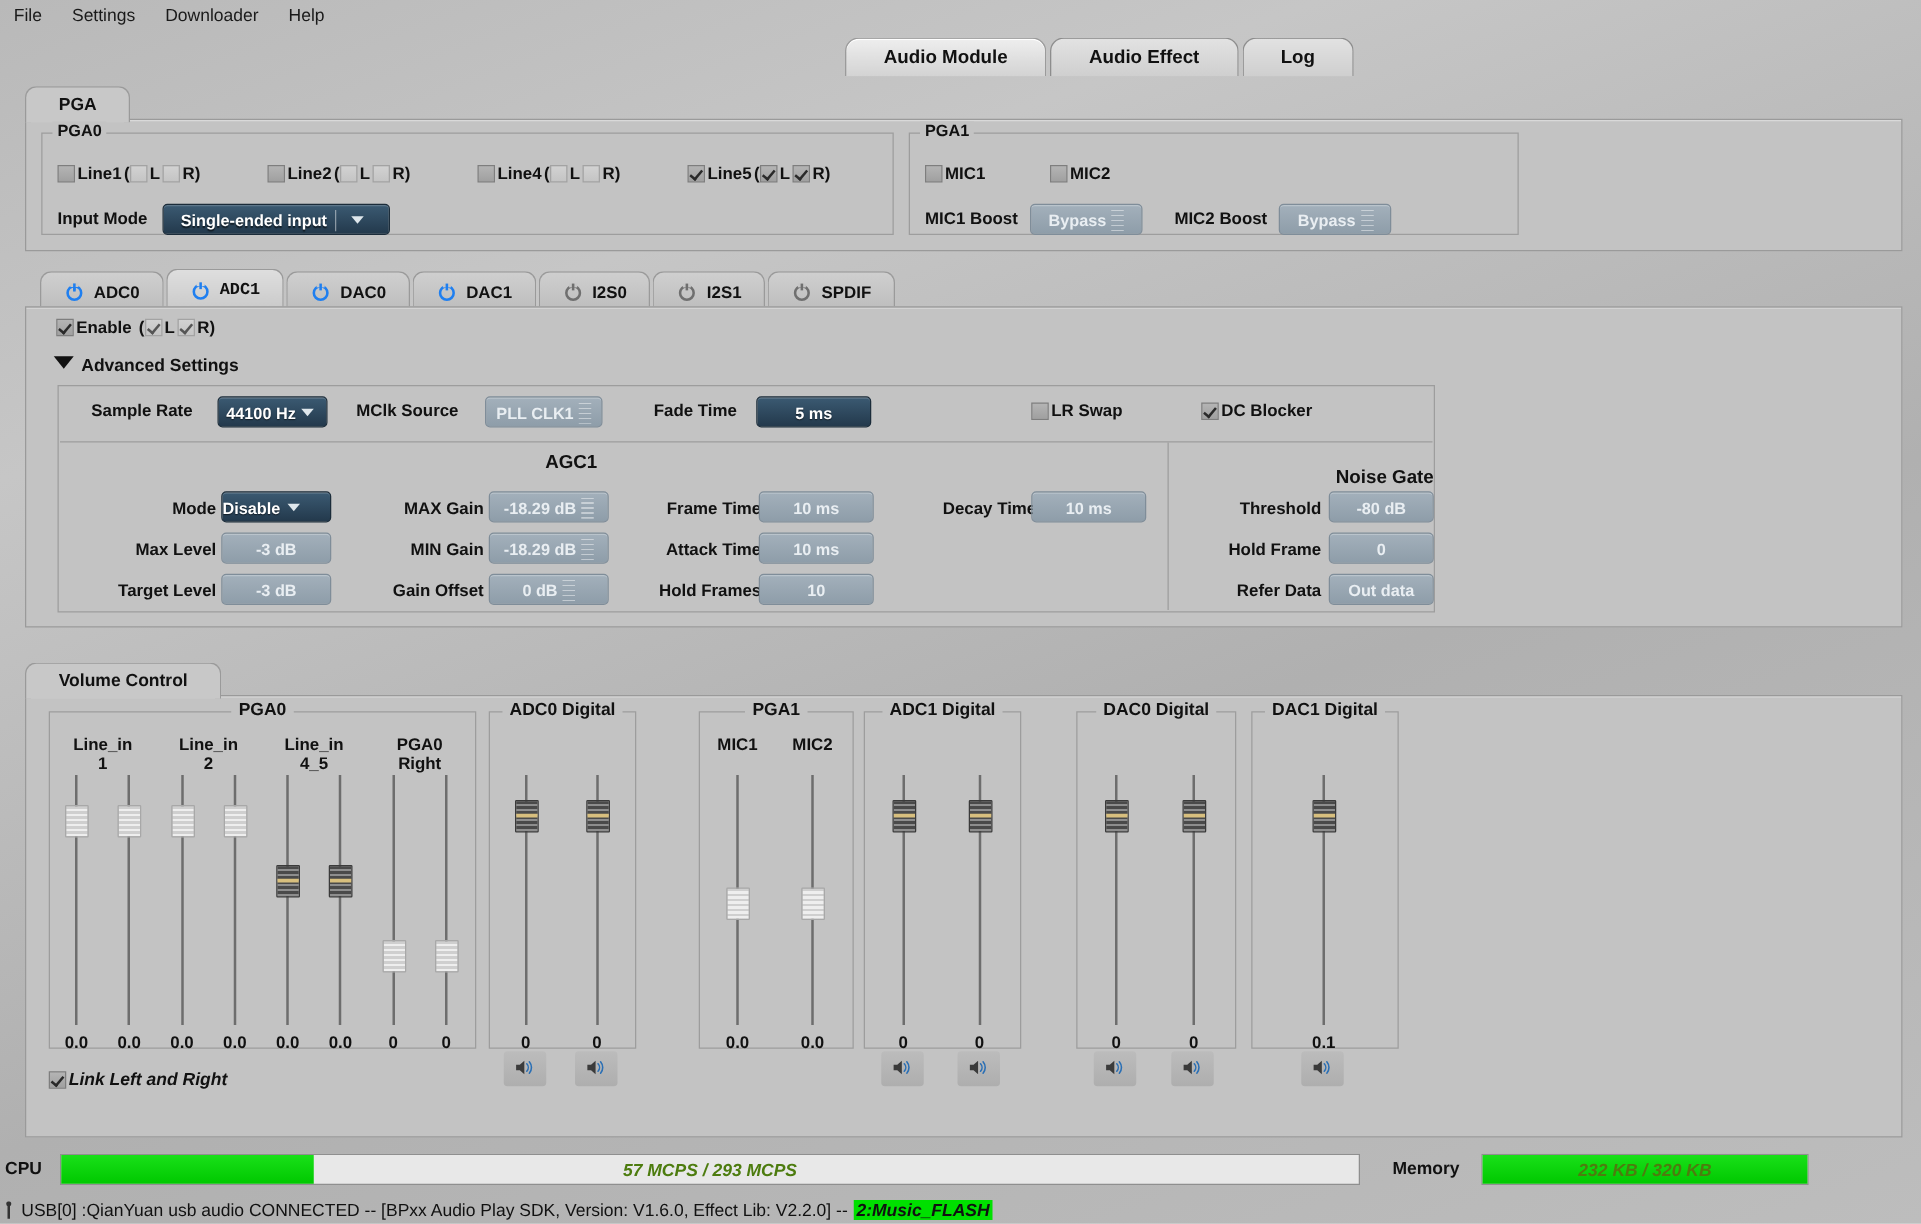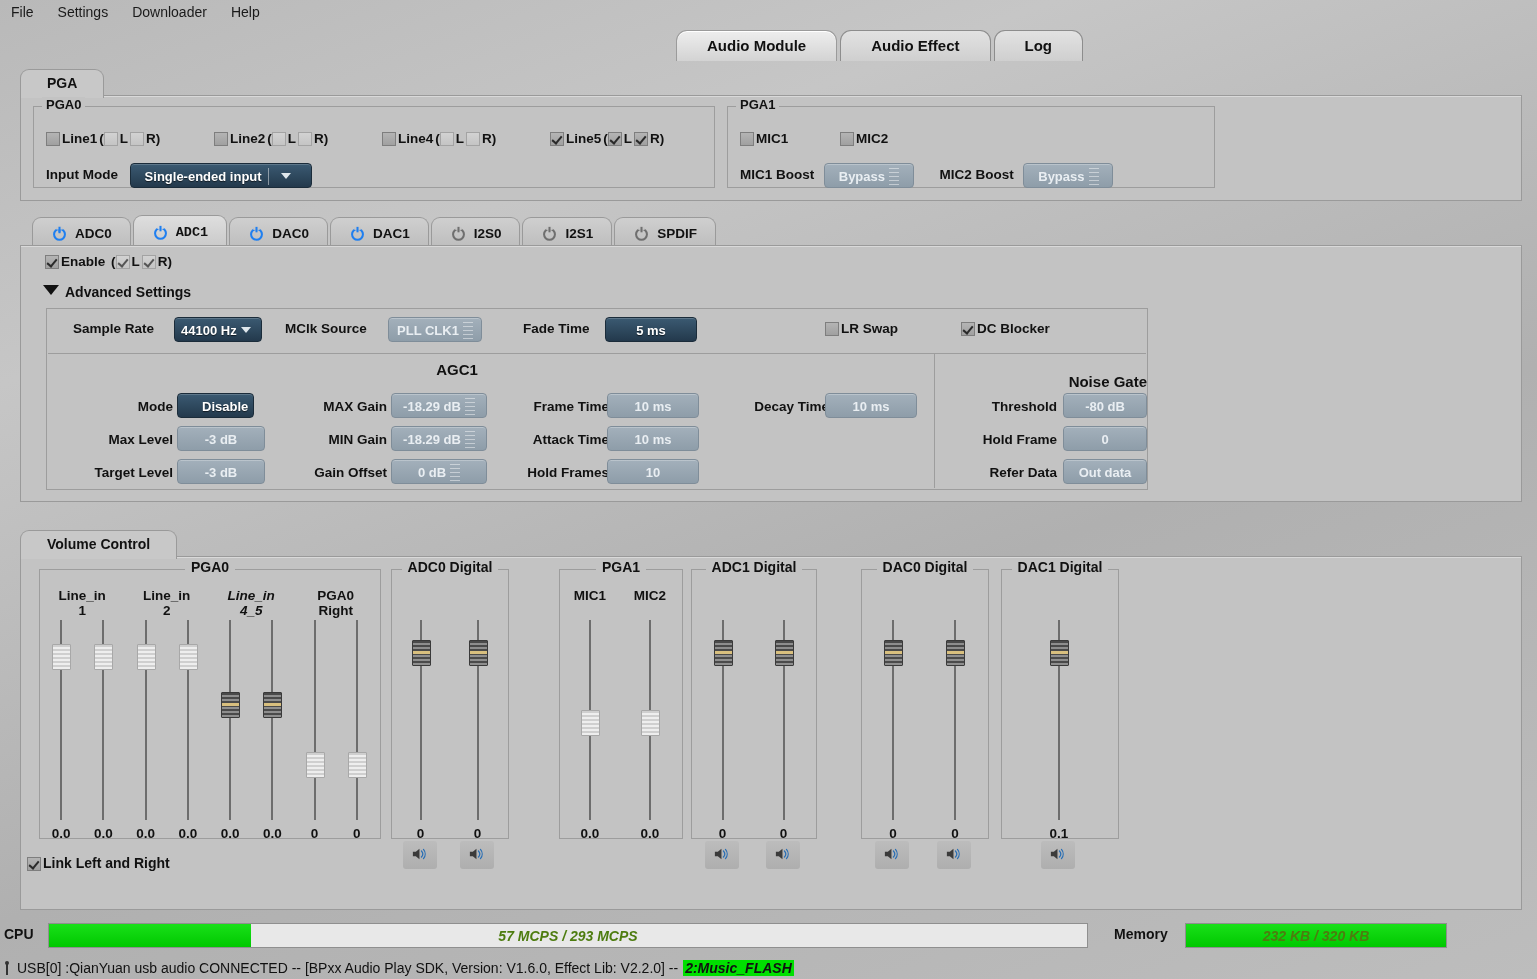--- a/index.html
+++ b/index.html
@@ -319,21 +319,21 @@
       </span>
     </div>
     <div style="position:absolute;left:1px;top:44px;width:1098px;height:1px;background:#9d9d9d;"></div>
     <div style="position:absolute;left:887px;top:45px;width:1px;height:134px;background:#9d9d9d;"></div>
 
     <div style="position:absolute;left:330px;top:52px;width:160px;text-align:center;font-size:15px;font-weight:bold;">AGC1</div>
 
     <div style="position:absolute;left:888px;top:52px;width:212px;text-align:right;font-size:15px;font-weight:bold;margin-top:12px;">Noise Gate</div>
 
     <span class="flabel" style="position:absolute;left:40px;top:90px;width:86px;">Mode</span>
-    <span class="field active" style="position:absolute;left:130px;top:84px;width:77px;text-align:left;padding-left:24px;">
+    <span class="field active" style="position:absolute;left:130px;top:84px;width:88px;text-align:left;padding-left:0;">
       <span>Disable</span><span class="caret" style="margin-left:6px;"></span>
     </span>
     <span class="flabel" style="position:absolute;left:24px;top:123px;width:102px;">Max Level</span>
     <span class="field ro" style="position:absolute;left:130px;top:117px;width:88px;">
       <span>-3 dB</span>
     </span>
     <span class="flabel" style="position:absolute;left:16px;top:156px;width:110px;">Target Level</span>
     <span class="field ro" style="position:absolute;left:130px;top:150px;width:88px;">
       <span>-3 dB</span>
     </span>
@@ -384,21 +384,21 @@
   </div>
 </div>
 
 <div class="panel" style="left:20px;top:556px;width:1500px;height:352px;">
   <div class="foldertab">Volume Control</div>
   <div id="volgroups" style="position:absolute;left:0;top:0;width:100%;height:100%;">
       <div class="groupbox" style="left: 18px; top: 12px; width: 340px; height: 268px;">
         <div class="gbtitle-center"><span>PGA0</span></div>
         <div class="schan" style="left: 17.25px; top: 18px; width: 50px;">Line_in 1</div>
         <div class="schan" style="left: 101.75px; top: 18px; width: 50px;">Line_in 2</div>
-        <div class="schan" style="left: 186.25px; top: 18px; width: 50px; font-style: italic;">Line_in 4_5</div>
+        <div class="schan" style="left: 186.25px; top: 18px; width: 50px;">Line_in 4_5</div>
         <div class="schan" style="left: 270.75px; top: 18px; width: 50px;">PGA0 Right</div>
         <div class="slider" style="left: 8.125px; top: 50px; height: 200px;">
           <div class="track" style="height: 200px;"></div>
           <div class="thumb dis" style="top: 24px;"></div>
         </div>
         <div class="sval" style="left: 1.125px; top: 256px;">0.0</div>
         <div class="slider" style="left: 50.375px; top: 50px; height: 200px;">
           <div class="track" style="height: 200px;"></div>
           <div class="thumb dis" style="top: 24px;"></div>
         </div>
@@ -539,21 +539,21 @@
       </div>
       <div class="groupbox" style="left: 980px; top: 12px; width: 116px; height: 268px;">
         <div class="gbtitle-center"><span>DAC1 Digital</span></div>
         <div class="slider" style="left: 44px; top: 50px; height: 200px;">
           <div class="track" style="height: 200px;"></div>
           <div class="thumb en" style="top: 20px;"></div>
         </div>
         <div class="sval" style="left: 37px; top: 256px;">0.1</div>
       </div>
     </div>
-  <div class="cbrow" style="position:absolute;left:6px;top:298px;font-size:14px;">
+  <div class="cbrow" style="position:absolute;left:18px;top:298px;font-size:14px;font-style:italic;">
     <span class="cb en on"></span><span class="lbl">Link Left and Right</span>
   </div>
 </div>
 
 <div id="cpurow">
   <span class="meterlabel" style="left:4px;top:5px;">CPU</span>
   <div class="meter" style="left:48px;top:2px;width:1040px;">
     <div class="meterfill" id="cpufill" style="width: 19.5%;"></div>
     <div class="metertext">57 MCPS / 293 MCPS</div>
   </div>

